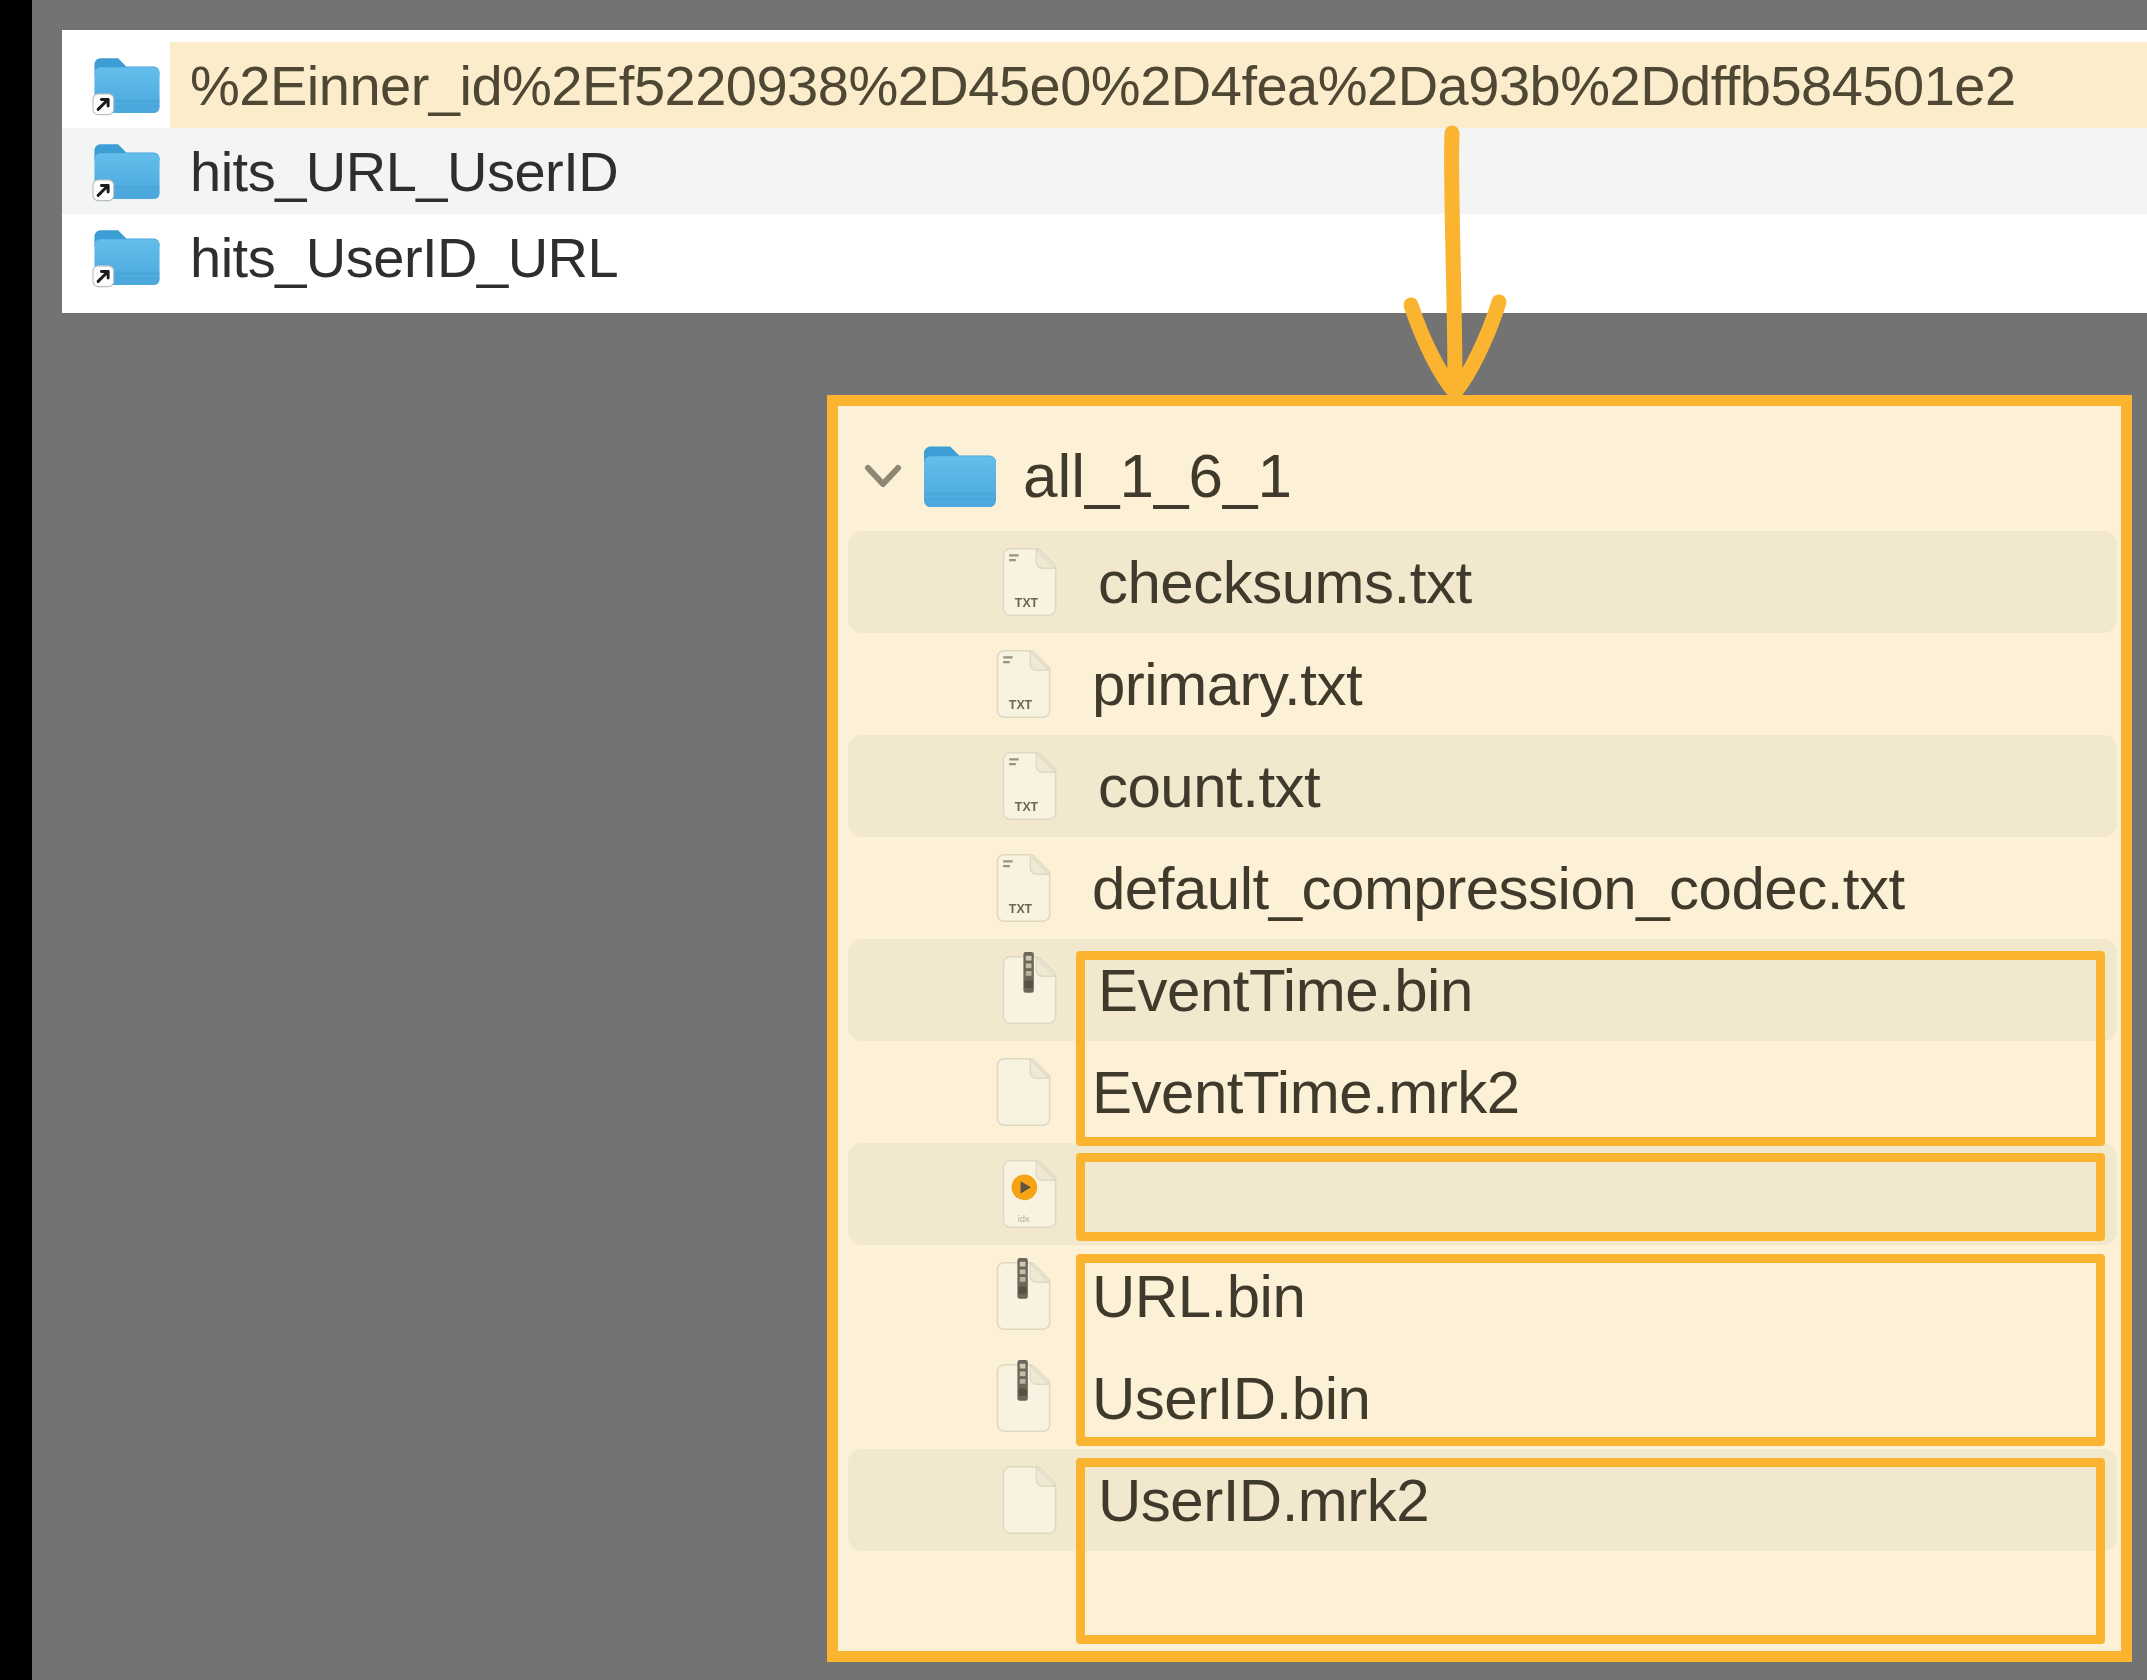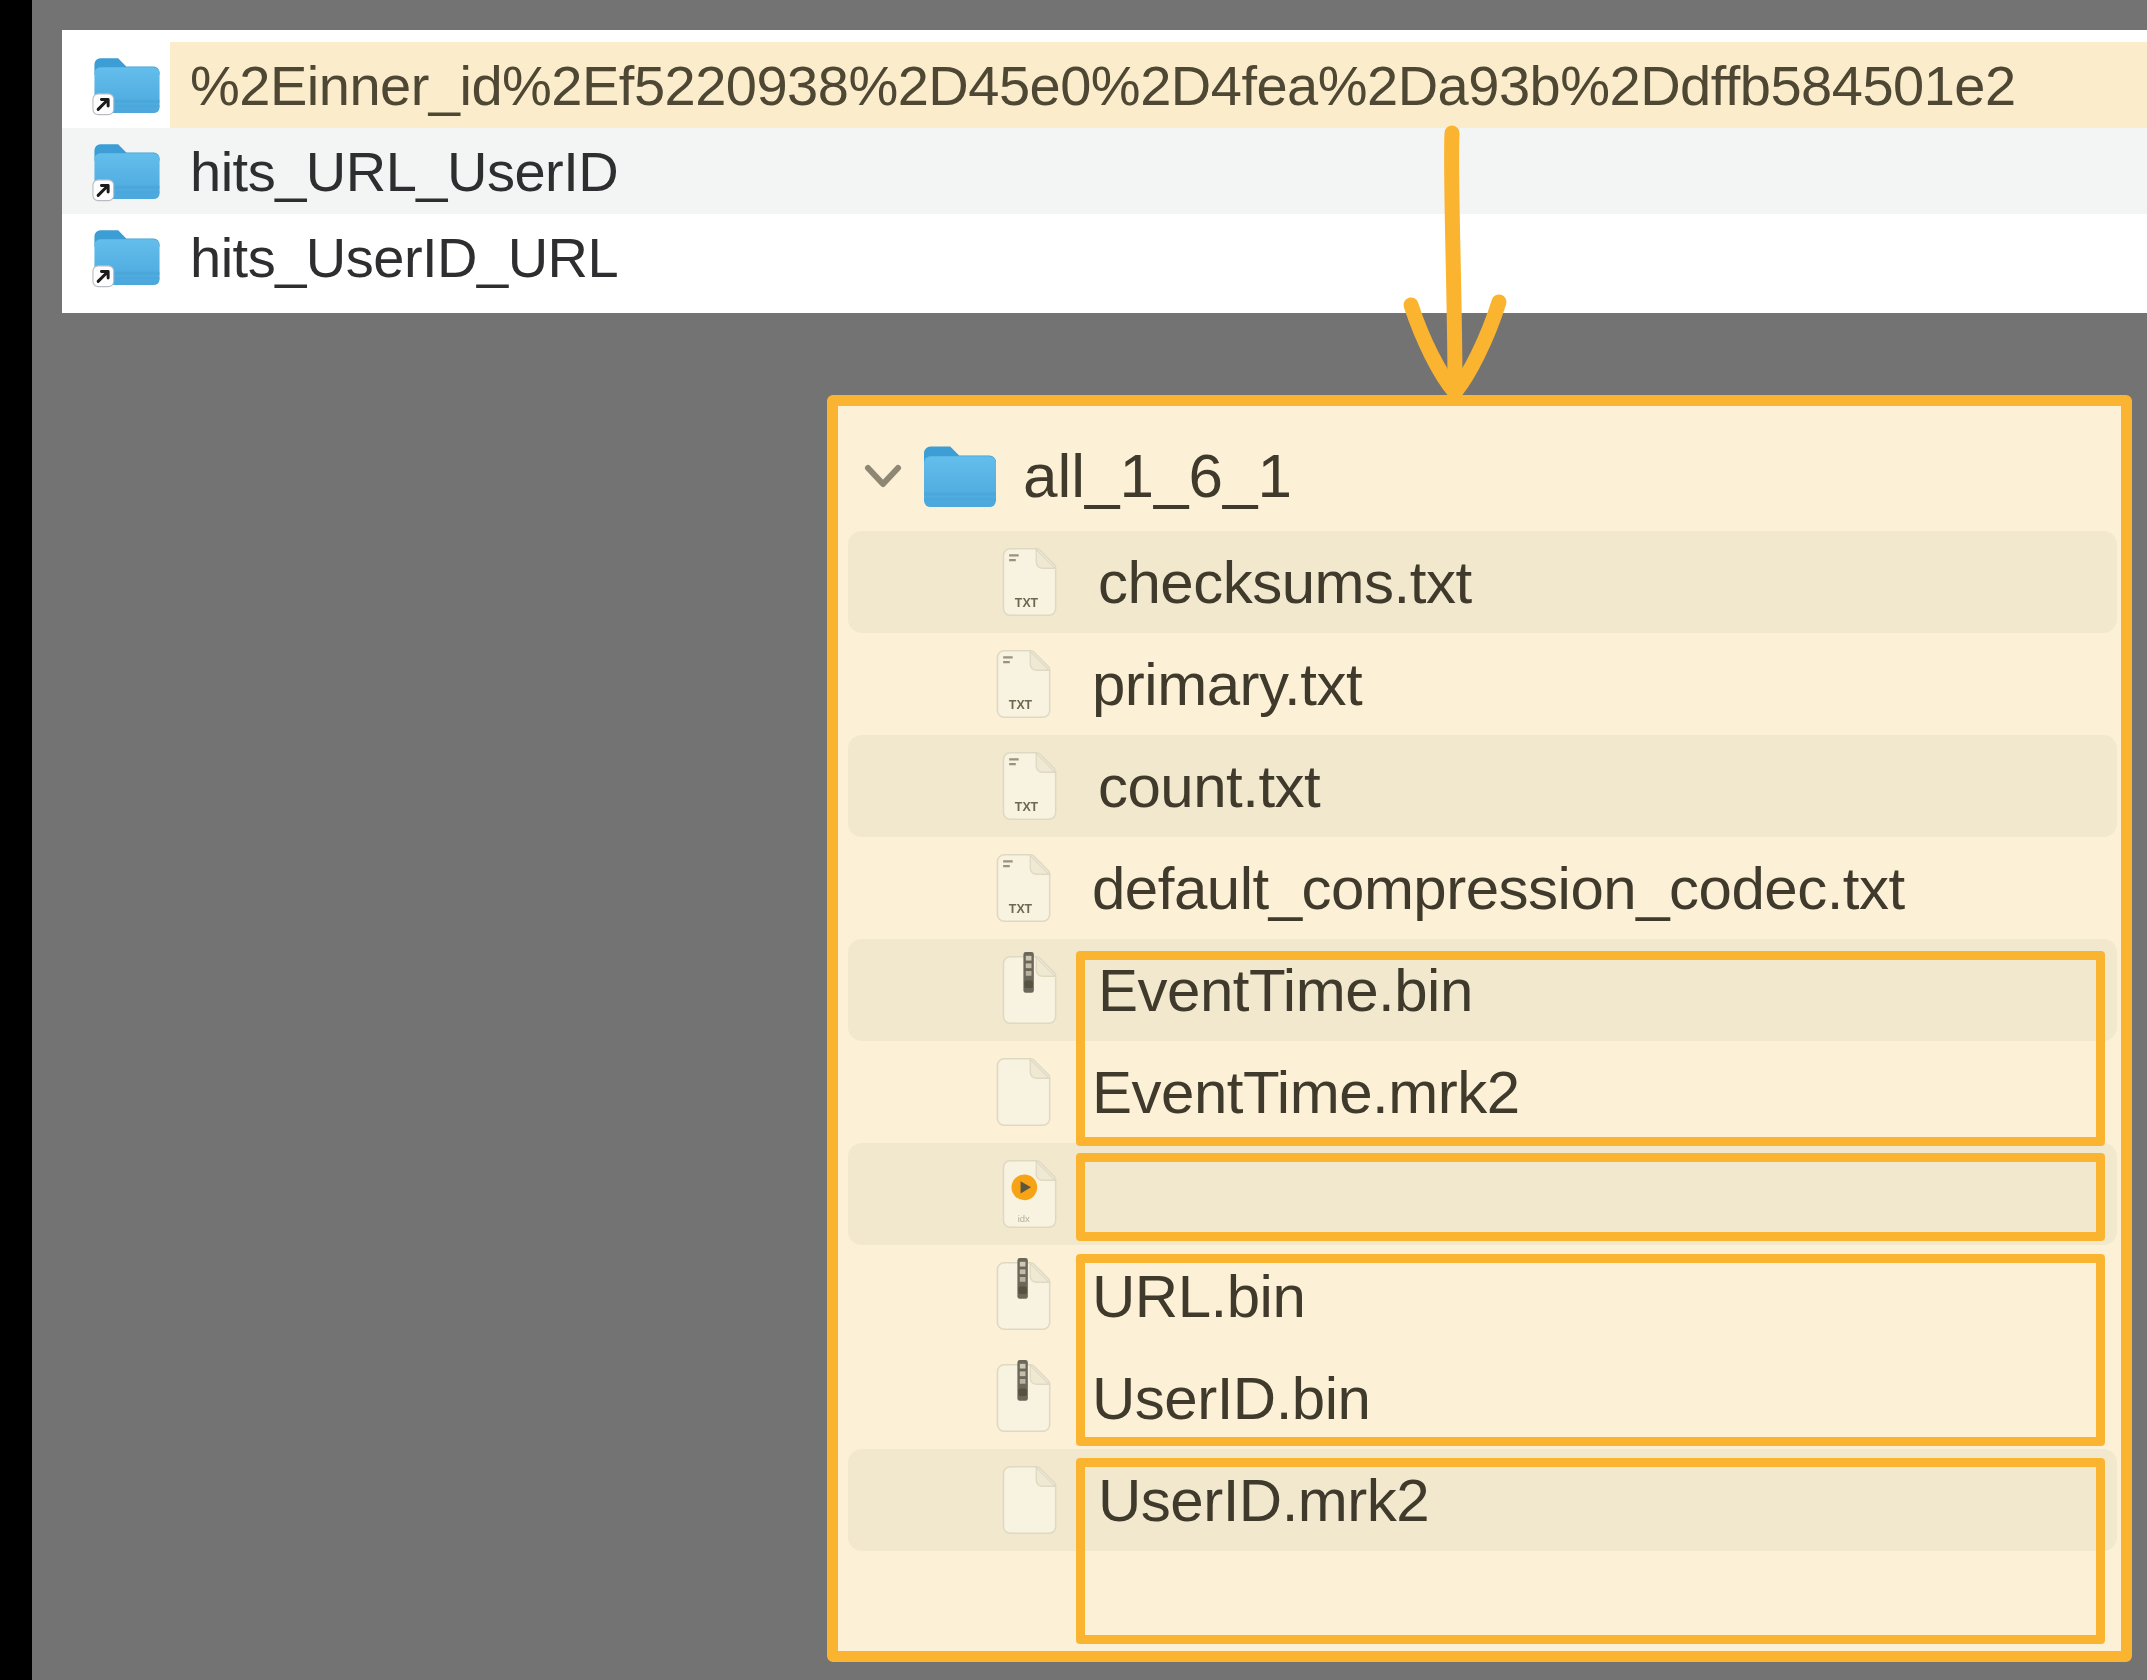--- a/index.html
+++ b/index.html
@@ -14,21 +14,21 @@
   .f-hl{position:absolute;left:108px;right:0;top:0;bottom:0;background:#FBEDCB;}
   .f-ico{position:relative;width:74px;height:66px;margin-left:28px;flex:0 0 auto;}
   .f-name{position:relative;margin-left:26px;font-size:56px;color:#2E2E30;letter-spacing:-.5px;}
   .f-row.sel .f-name{color:#4D4734;}
 
   
   .arrow-svg{position:absolute;left:0;top:0;pointer-events:none;}
 
   
   .tree{position:absolute;left:795px;top:395px;width:1305px;height:1267px;box-sizing:border-box;
-        background:#FCF0D6;border:11px solid #FBB42F;border-radius:6px;}
+        background:#FCF0D6;border:11px solid #FBB42F;border-radius:0;}
   .t-row{position:relative;height:102px;display:flex;align-items:center;white-space:nowrap;}
   .t-row.striped{background:#F1E8CE;border-radius:14px;margin:0 4px 0 10px;}
   .t-row.root{height:125px;padding-top:14px;box-sizing:border-box;}
   .chev{width:40px;height:34px;margin-left:25px;flex:0 0 auto;}
   .t-folder{width:82px;height:72px;margin-left:16px;flex:0 0 auto;}
   .root-name{margin-left:22px;font-size:62px;color:#3F3A2B;}
   .t-ico{width:74px;height:76px;margin-left:150px;flex:0 0 auto;}
   .t-row.striped .t-ico{margin-left:146px;}
   .t-name{margin-left:30px;font-size:60px;color:#3F3A2B;letter-spacing:-.5px;}
 

